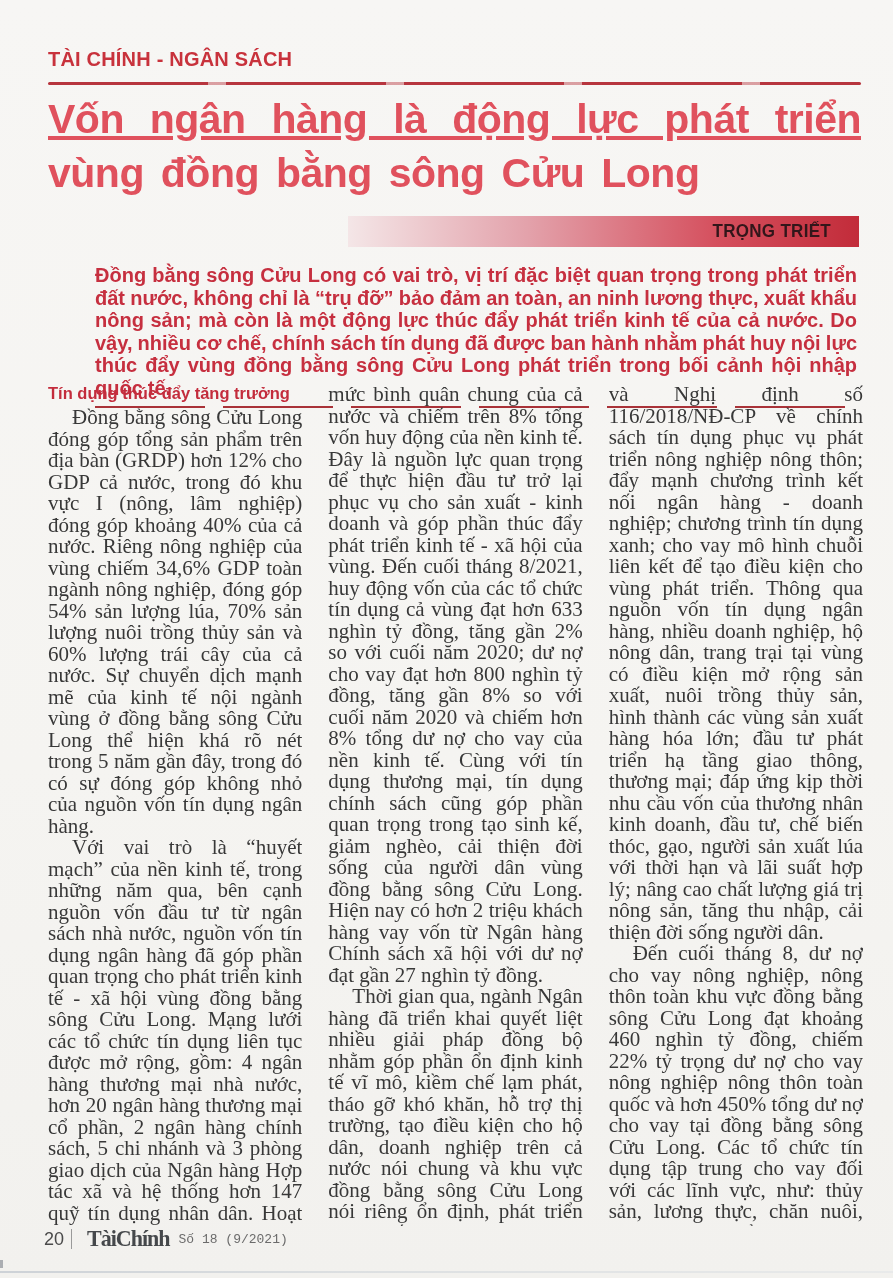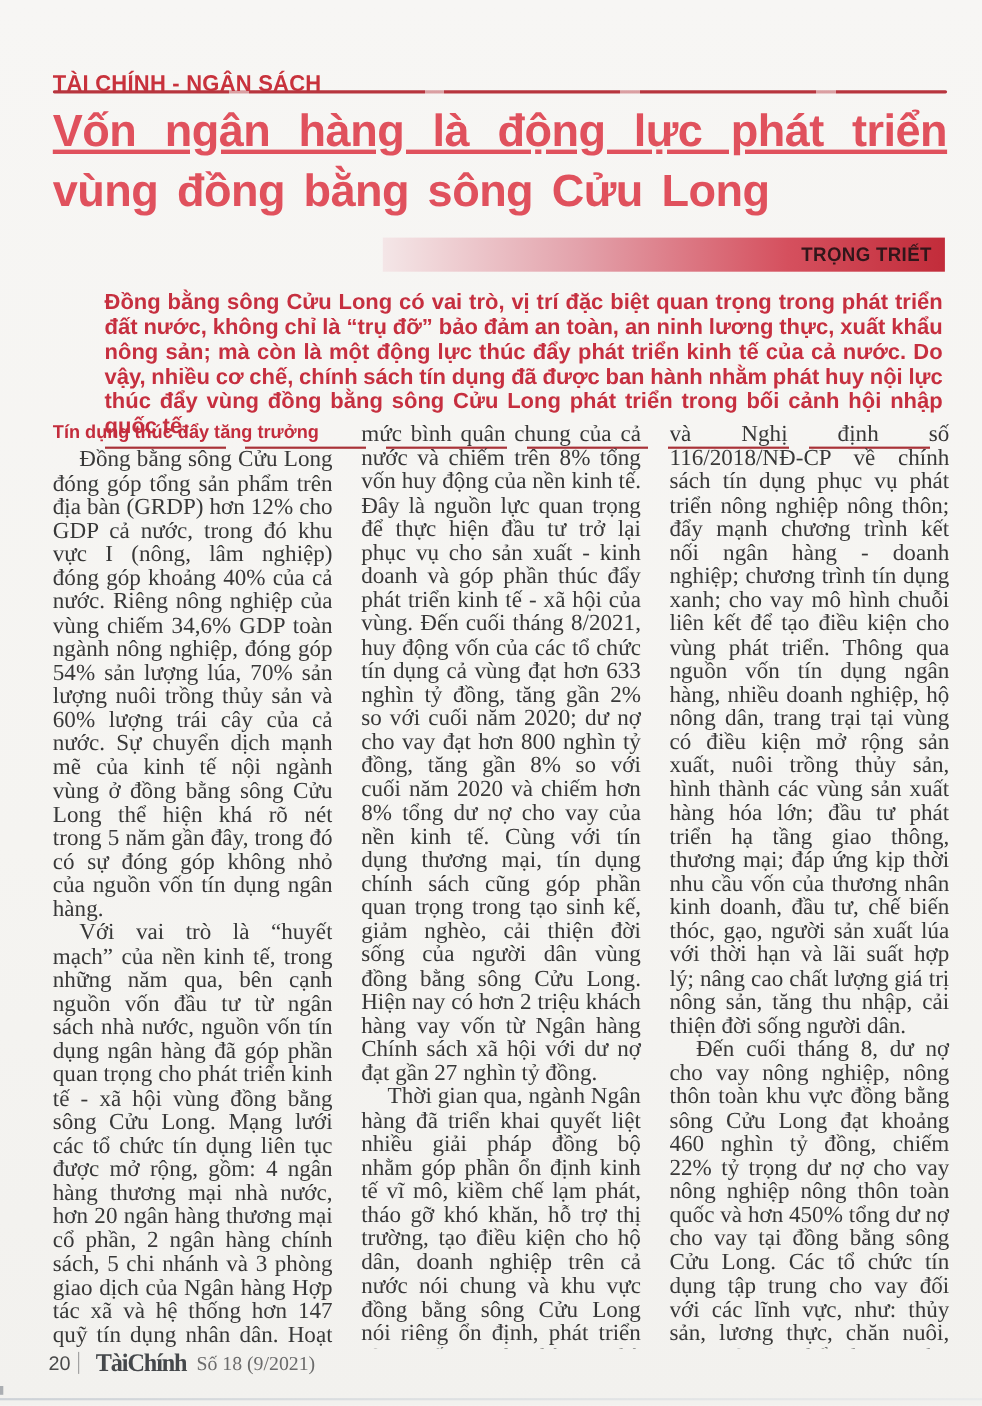--- a/index.html
+++ b/index.html
@@ -4,21 +4,21 @@
 <style>
   html,body{margin:0;padding:0;}
   body{
     width:893px;height:1278px;overflow:hidden;position:relative;
     background:#f6f5f2;
     font-family:"Liberation Serif", serif;
   }
   .page{position:absolute;inset:0;background:linear-gradient(180deg,#f7f6f4 0%,#f5f4f1 60%,#f2f1ee 100%);}
   
   .kicker{
-    position:absolute;top:65px;left:48px;right:34px;
+    position:absolute;top:47px;left:48px;right:34px;
     font-family:"Liberation Sans",sans-serif;font-weight:bold;
     font-size:20px;letter-spacing:.2px;color:#c8323c;
     transform:scaleY(1.04);transform-origin:top left;
   }
   .kicker-rule{
     position:absolute;top:82px;left:48px;right:32px;height:3px;
     background:repeating-linear-gradient(90deg,#b7353e 0 160px,rgba(183,53,62,.45) 160px 178px);
     border-radius:2px;
   }
   
@@ -28,21 +28,21 @@
     font-size:41px;line-height:54px;color:#e0515d;
     letter-spacing:-.5px;
   }
   .title .l1{text-align:justify;text-align-last:justify;text-decoration:underline;}
   .title .l2{word-spacing:6px;}
   
   .badge{
     position:absolute;top:216px;left:348px;right:34px;height:31px;
     background:linear-gradient(90deg,#f4e6e7 0%,#e3a2ab 35%,#d5505e 72%,#c22c3a 100%);
     display:flex;align-items:center;justify-content:flex-end;
-    padding-right:12px;box-sizing:border-box;
+    padding-right:28px;box-sizing:border-box;
   }
   .badge-text{
     font-family:"Liberation Sans",sans-serif;font-weight:bold;
     font-size:17px;color:#32161a;letter-spacing:.3px;
     transform:scaleY(1.05);
   }
   
   .lead-wrap{position:absolute;top:264px;left:95px;right:36px;}
   .lead{
     font-family:"Liberation Sans",sans-serif;font-weight:bold;
@@ -73,21 +73,21 @@
     position:absolute;left:44px;bottom:26px;height:26px;
     display:flex;align-items:center;gap:7px;
   }
   .page-num{font-family:"Liberation Sans",sans-serif;font-size:18px;color:#4a4a4a;}
   .footer-bar{width:1px;height:20px;background:#9a9a9a;}
   .mag-logo{
     font-family:"Liberation Serif",serif;font-weight:bold;
     font-size:22px;color:#45484b;letter-spacing:-1px;margin-left:8px;
     transform:scaleY(1.05);
   }
-  .issue{font-family:Liberation Serif, serif;font-size:18px;color:#6b6b6b;margin-left:2px;}
+  .issue{font-family:Liberation Mono, monospace;font-size:13px;color:#6b6b6b;margin-left:2px;}
   .bottom-scan-line{
     position:absolute;left:0;right:0;bottom:5px;height:2px;
     background:linear-gradient(90deg,#c4cad1 0%,#d7dbde 40%,#e6e8e9 100%);
     opacity:.8;
   }
   .edge-mark{position:absolute;left:0;bottom:10px;width:3px;height:8px;background:#8d9299;opacity:.7;}
 </style>
 </head>
 <body>
 

